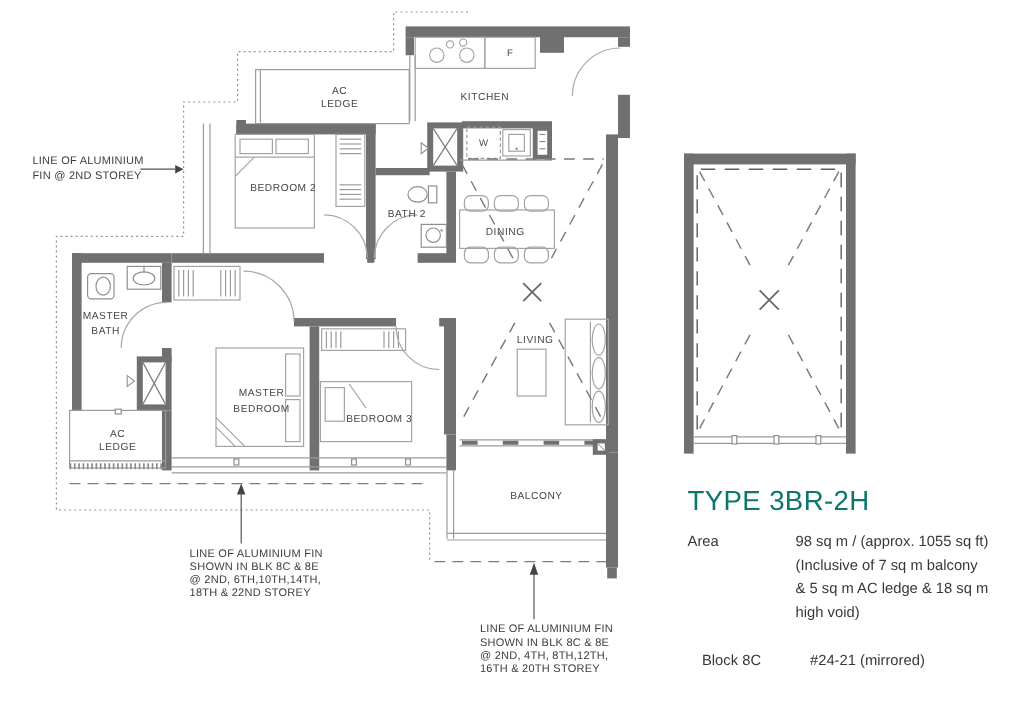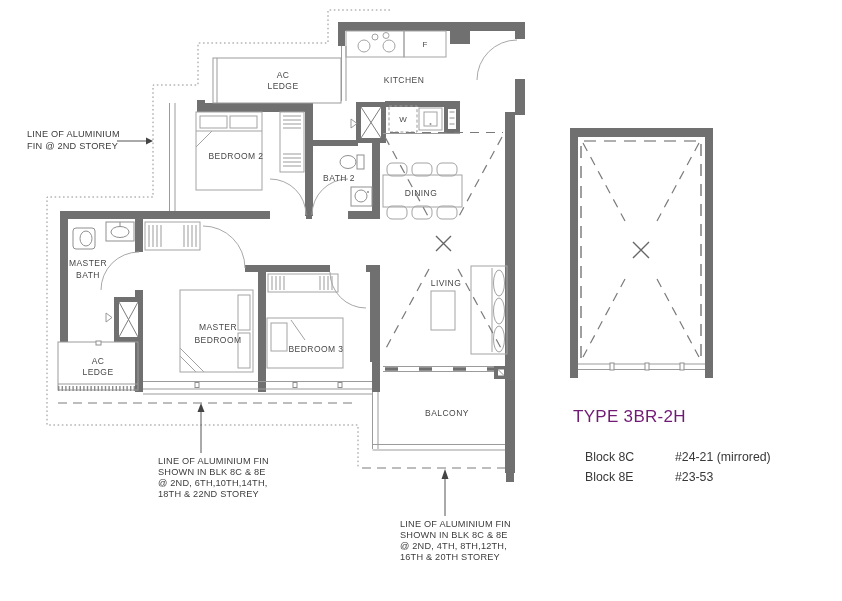--- a/index.html
+++ b/index.html
@@ -17,21 +17,21 @@
   .dooarc{stroke:#a8a8a8;stroke-width:1;fill:none;}
   .dotted{stroke:#8f8f8f;stroke-width:1;fill:none;stroke-dasharray:1.6 2.6;}
   .findash{stroke:#7c7c7c;stroke-width:1.1;fill:none;stroke-dasharray:9 6;}
   .voiddash{stroke:#7a7a7a;stroke-width:1.2;fill:none;stroke-dasharray:9 7;}
   .voidedge{stroke:#606060;stroke-width:1.2;fill:none;stroke-dasharray:12 8;}
   .xglyph{stroke:#666;stroke-width:1.4;fill:none;}
   .arrowline{stroke:#555;stroke-width:1;fill:none;}
   .arrowhead{fill:#444;}
   .hatch{stroke:#9b9b9b;stroke-width:1;}
   .info{position:absolute;left:573px;top:407px;width:262px;color:#383838;}
-  .info-title{font-size:17px;line-height:20px;color:#701a75;letter-spacing:.3px;}
+  .info-title{font-size:23px;line-height:20px;color:#0f766e;letter-spacing:.3px;}
   .info-row{display:flex;font-size:12.3px;line-height:19.5px;}
   .info-label{width:90px;flex:0 0 90px;}
   .info-value{flex:1;}
   .area-row{margin-top:15px;}
   .blocks{margin-top:21px;margin-left:12px;}
 </style>
 </head>
 <body>
 
 <div id="stage">
@@ -316,24 +316,29 @@
   <g>
     <text class="ann" x="400" y="527">LINE OF ALUMINIUM FIN</text>
     <text class="ann" x="400" y="538">SHOWN IN BLK 8C &amp; 8E</text>
     <text class="ann" x="400" y="549">@ 2ND, 4TH, 8TH,12TH,</text>
     <text class="ann" x="400" y="560">16TH &amp; 20TH STOREY</text>
   </g>
 </svg>
 
 <div class="info">
   <div class="info-title">TYPE 3BR-2H</div>
+  <div class="info-row area-row">
+    <div class="info-label">Area</div>
+    <div class="info-value">
+      <div>98 sq m / (approx. 1055 sq ft)</div>
+      <div>(Inclusive of 7 sq m balcony</div>
+      <div>&amp; 5 sq m AC ledge &amp; 18 sq m</div>
+      <div>high void)</div>
+    </div>
+  </div>
   <div class="blocks">
     <div class="info-row">
       <div class="info-label">Block 8C</div>
       <div class="info-value">#24-21 (mirrored)</div>
     </div>
-    <div class="info-row">
-      <div class="info-label">Block 8E</div>
-      <div class="info-value">#23-53</div>
-    </div>
   </div>
 </div>
 </div>
 
 </body></html>

